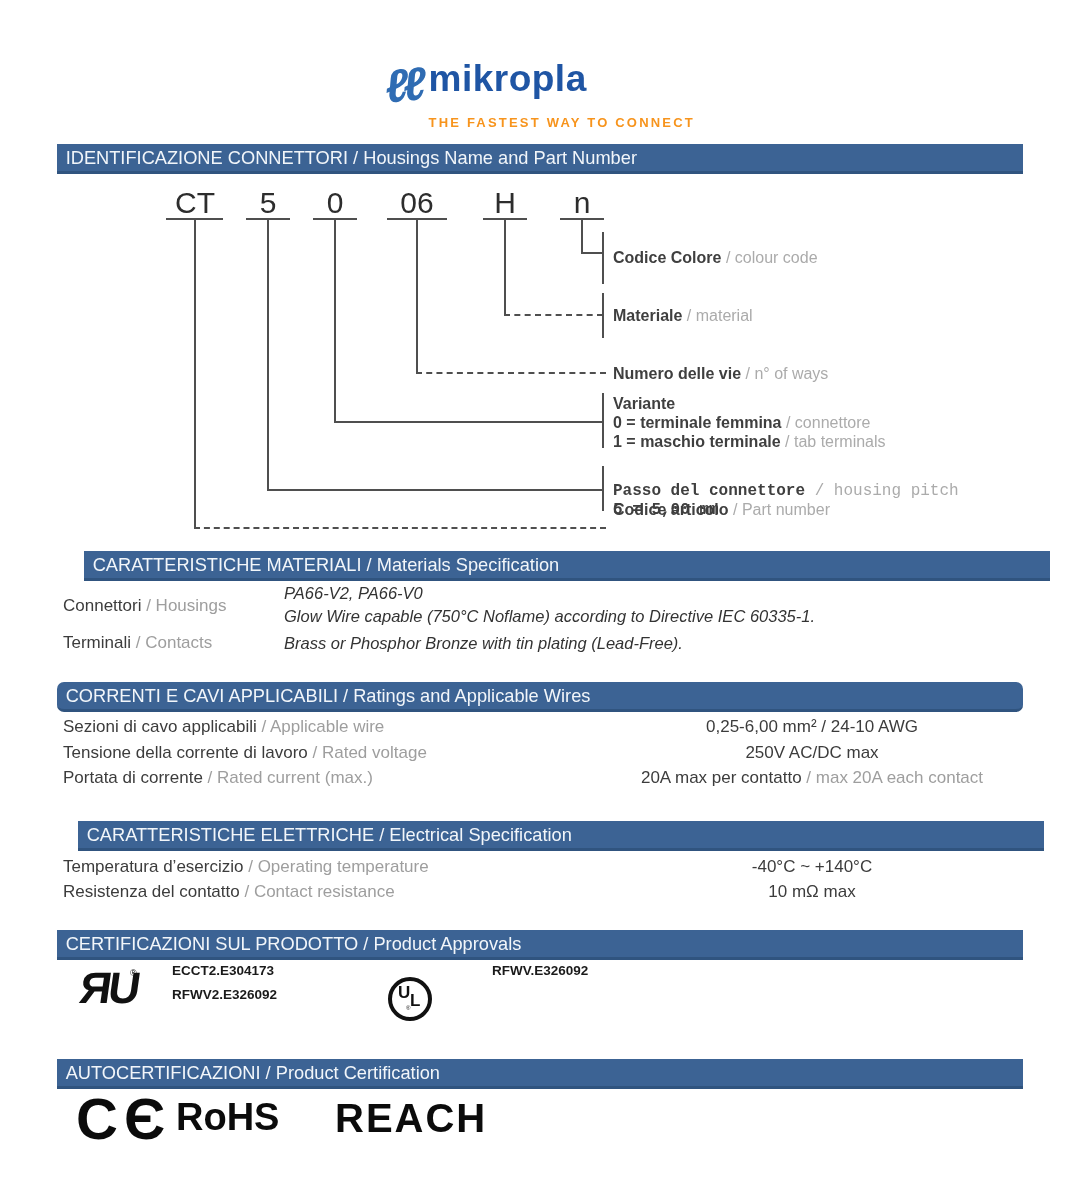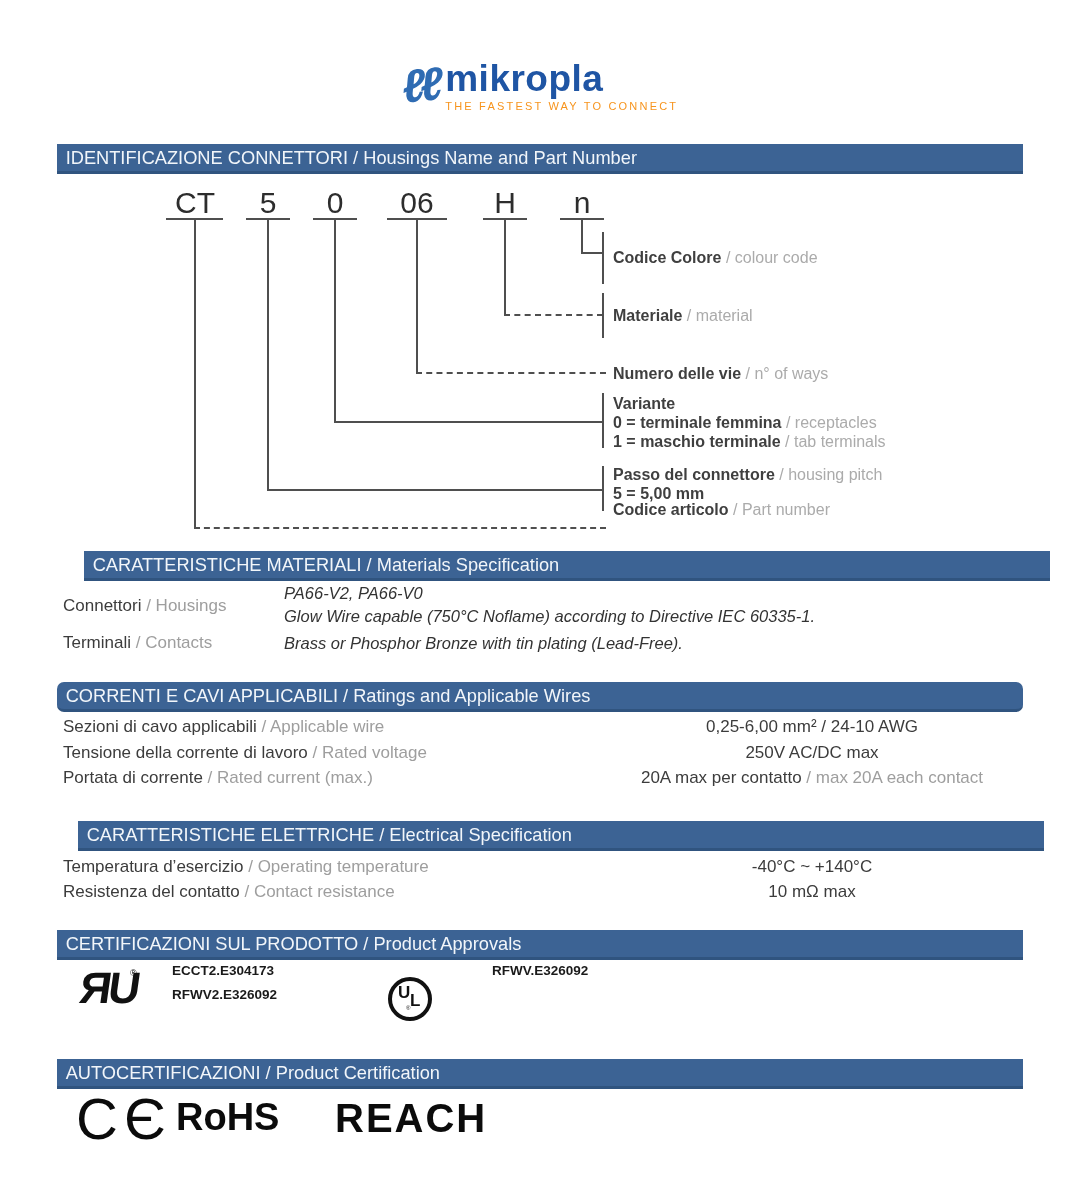--- a/index.html
+++ b/index.html
@@ -4,21 +4,21 @@
 <style>
   html,body{margin:0;padding:0;background:#ffffff;}
   .page{position:relative;width:1080px;height:1194px;background:#ffffff;
         font-family:"Liberation Sans",sans-serif;overflow:hidden;}
 
   
   .logo{position:absolute;top:60px;left:0;width:100%;display:flex;justify-content:center;align-items:flex-start;}
   .logo-icon{font-size:46px;font-weight:bold;font-style:italic;color:#2f6cb3;
              transform:rotate(-6deg);line-height:1;margin-right:8px;margin-top:2px;letter-spacing:-6px;}
   .brand{font-size:37px;font-weight:bold;color:#1f55a4;letter-spacing:0.5px;line-height:1.0;}
-  .tagline{font-size:11px;font-weight:normal;color:#f7941d;letter-spacing:2.2px;margin-top:3px;white-space:nowrap;}
+  .tagline{font-size:13px;font-weight:bold;color:#f7941d;letter-spacing:2.2px;margin-top:18px;white-space:nowrap;}
 
   
   .bar{position:absolute;left:57px;width:966px;height:27px;background:#3c6394;
        border-bottom:3px solid #30547f;color:#f2f6fa;font-size:19px;line-height:27px;white-space:nowrap;}
   .bar > span{display:inline-block;transform:scaleX(0.96);transform-origin:0 50%;padding-left:9px;}
 
   
   .pletter{position:absolute;font-size:30px;color:#2d2d2d;text-align:center;line-height:1;}
   .ul{position:absolute;height:0;border-top:2px solid #4f4f4f;}
   .vl{position:absolute;width:0;border-left:2px solid #4f4f4f;}
@@ -43,21 +43,21 @@
            transform:skewX(-8deg);letter-spacing:-3px;line-height:1;}
   .ur-reg{position:absolute;left:130px;top:968px;font-size:9px;color:#111;transform:none;}
   .cert-code{position:absolute;font-size:13.5px;font-weight:bold;color:#1a1a1a;white-space:nowrap;}
   .ul-circle{position:absolute;left:388px;top:977px;width:36px;height:36px;border:4px solid #111;
              border-radius:50%;}
   .ul-circle .u{position:absolute;left:6px;top:2px;font-size:17px;font-weight:bold;color:#111;}
   .ul-circle .l{position:absolute;left:18px;top:10px;font-size:17px;font-weight:bold;color:#111;}
   .ul-circle .r{position:absolute;left:14px;top:24px;font-size:6px;color:#111;}
 
   
-  .ce-mark{position:absolute;left:76px;top:1090px;font-size:58px;font-weight:normal;color:#0b0b0b;
+  .ce-mark{position:absolute;left:76px;top:1090px;font-size:58px;font-weight:bold;color:#0b0b0b;
            letter-spacing:6px;line-height:1;}
   .rohs{position:absolute;left:176px;top:1098px;font-size:38px;font-weight:bold;color:#0b0b0b;line-height:1;}
   .reach{position:absolute;left:335px;top:1098px;font-size:40px;font-weight:bold;color:#0b0b0b;
          letter-spacing:2px;line-height:1;}
 </style>
 </head>
 <body>
 
 <div class="page">
 
@@ -110,24 +110,24 @@
     <span class="it">Codice Colore</span><span class="en"> / colour code</span>
   </div>
   <div class="dlabel" style="top:306px;">
     <span class="it">Materiale</span><span class="en"> / material</span>
   </div>
   <div class="dlabel" style="top:364px;">
     <span class="it">Numero delle vie</span><span class="en"> / n° of ways</span>
   </div>
   <div class="dlabel" style="top:394px;">
     <div><span class="it">Variante</span></div>
-    <div><span class="it">0 = terminale femmina</span><span class="en"> / receptacles</span></div>
+    <div><span class="it">0 = terminale femmina</span><span class="en"> / connettore</span></div>
     <div><span class="it">1 = maschio terminale</span><span class="en"> / tab terminals</span></div>
   </div>
-  <div class="dlabel" style="top:465px;">
+  <div class="dlabel" style="top:482px;font-family:Liberation Mono, monospace;">
     <div><span class="it">Passo del connettore</span><span class="en"> / housing pitch</span></div>
     <div><span class="it">5 = 5,00 mm</span></div>
   </div>
   <div class="dlabel" style="top:500px;">
     <span class="it">Codice articolo</span><span class="en"> / Part number</span>
   </div>
 
   <div class="bar" style="top:551px;margin-left:27px;">
     <span>CARATTERISTICHE MATERIALI / Materials Specification</span>
   </div>

